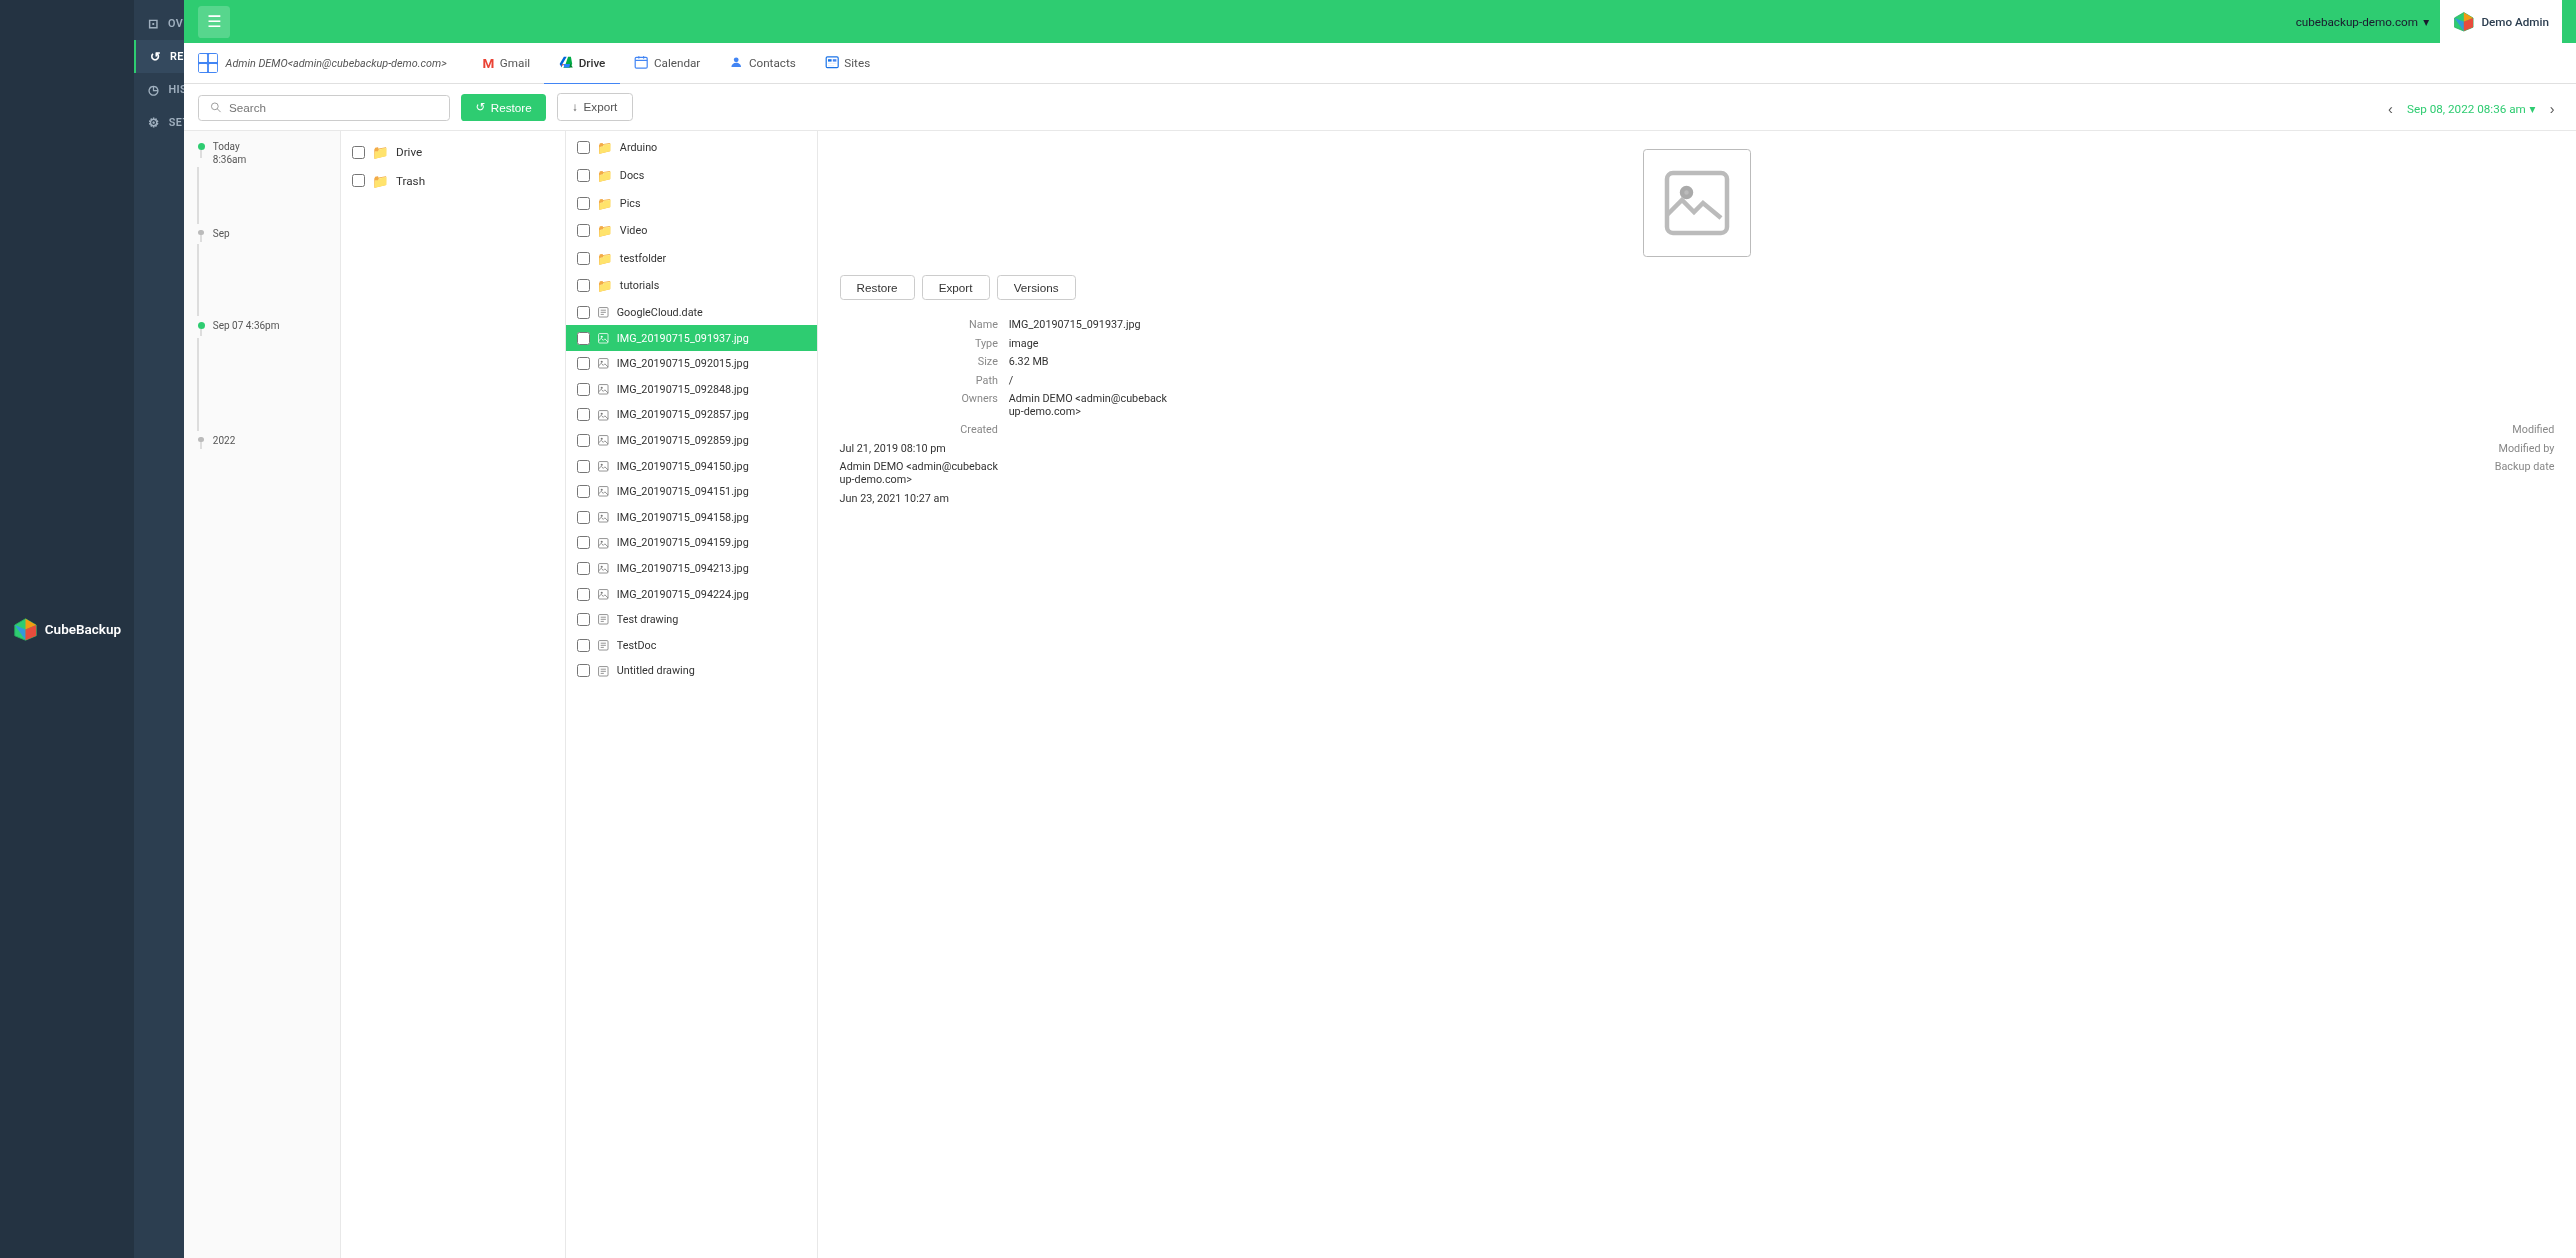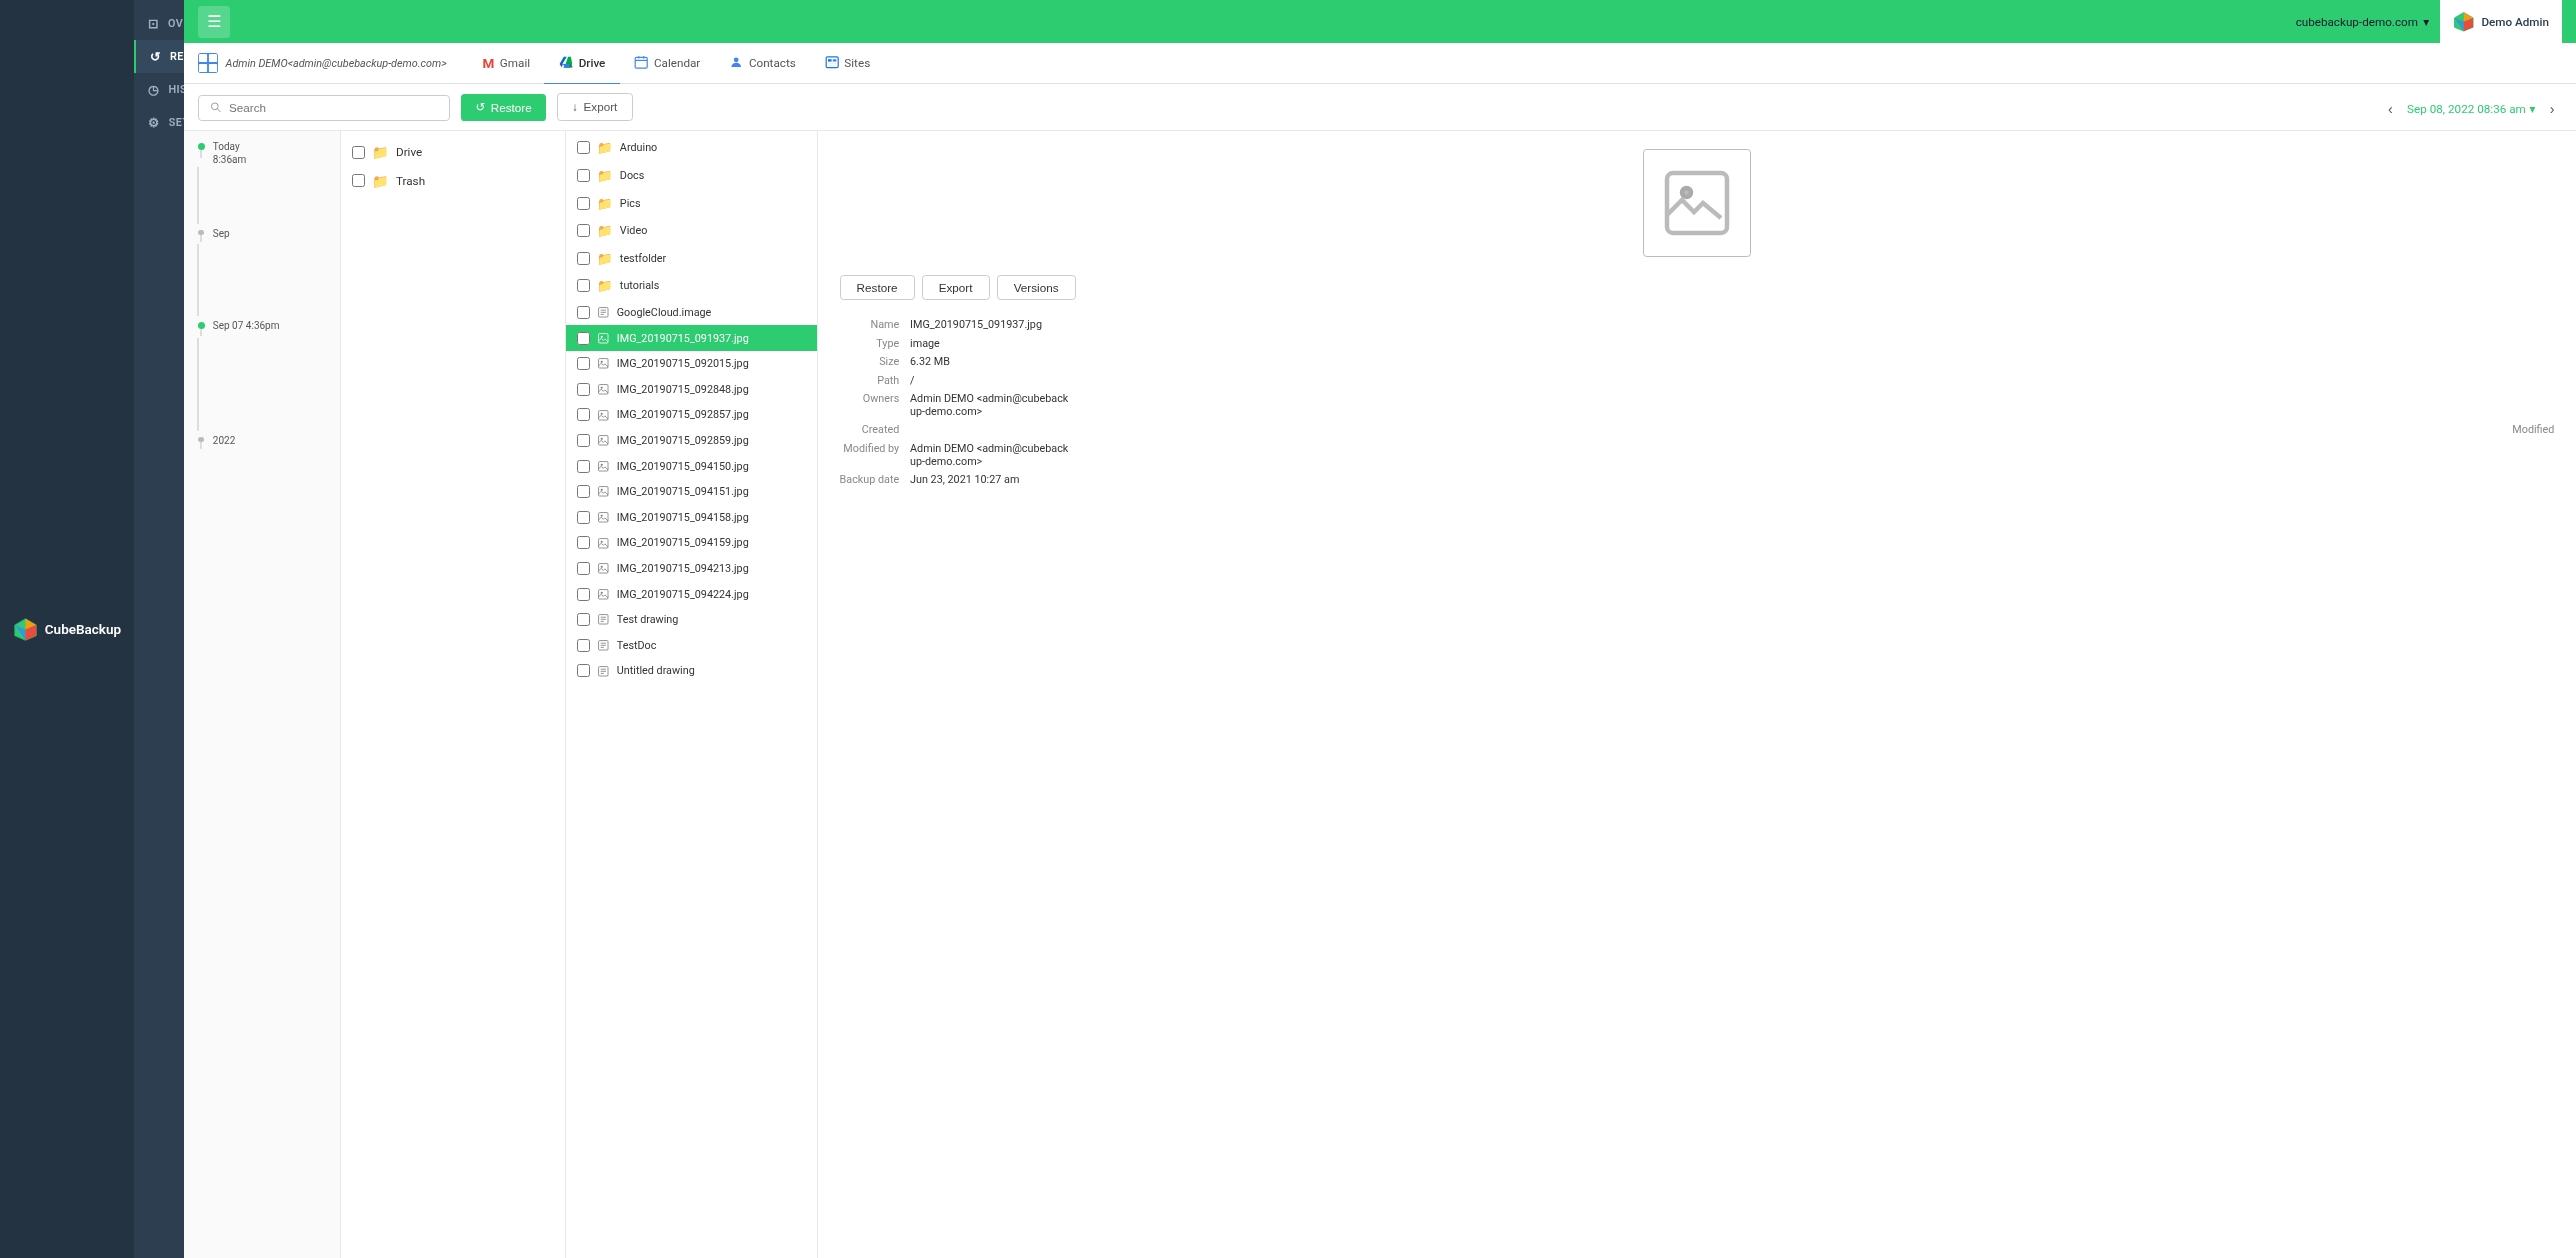--- a/index.html
+++ b/index.html
@@ -341,21 +341,21 @@
           <span class="file-name">tutorials</span>
         </div>
         <div class="file-item">
           <input type="checkbox" style="">
           <svg width="12.6" height="12.6" viewBox="0 0 24 24" fill="#777">
             <rect x="3" y="3" width="18" height="18" rx="2" fill="none" stroke="#777" stroke-width="1.5"></rect>
             <line x1="7" y1="8" x2="17" y2="8" stroke="#777" stroke-width="1.5"></line>
             <line x1="7" y1="12" x2="17" y2="12" stroke="#777" stroke-width="1.5"></line>
             <line x1="7" y1="16" x2="13" y2="16" stroke="#777" stroke-width="1.5"></line>
           </svg>
-          <span class="file-name">GoogleCloud.image</span>
+          <span class="file-name">GoogleCloud.date</span>
         </div>
         <div class="file-item selected">
           <input type="checkbox" style="">
           <svg width="12.6" height="12.6" viewBox="0 0 24 24" fill="#fff">
             <rect x="3" y="3" width="18" height="18" rx="2" fill="none" stroke="#fff" stroke-width="1.5"></rect>
             <circle cx="9" cy="9" r="2" fill="#fff"></circle>
             <path d="M3 17l5-5 4 4 3-3 6 6" stroke="#fff" stroke-width="1.5" fill="none"></path>
           </svg>
           <span class="file-name">IMG_20190715_091937.jpg</span>
         </div>
@@ -508,20 +508,21 @@
 
           <span class="meta-label">Path</span>
           <span class="meta-value">/</span>
 
           <span class="meta-label">Owners</span>
           <span class="meta-value">Admin DEMO &lt;admin@cubeback<br>up-demo.com&gt;</span>
 
           <span class="meta-label">Created</span>
 
           <span class="meta-label">Modified</span>
+          <span class="meta-value">Jul 21, 2019 08:10 pm</span>
 
           <span class="meta-label">Modified by</span>
           <span class="meta-value">Admin DEMO &lt;admin@cubeback<br>up-demo.com&gt;</span>
 
           <span class="meta-label">Backup date</span>
           <span class="meta-value">Jun 23, 2021 10:27 am</span>
         </div>
       </div>
 
     </div>

